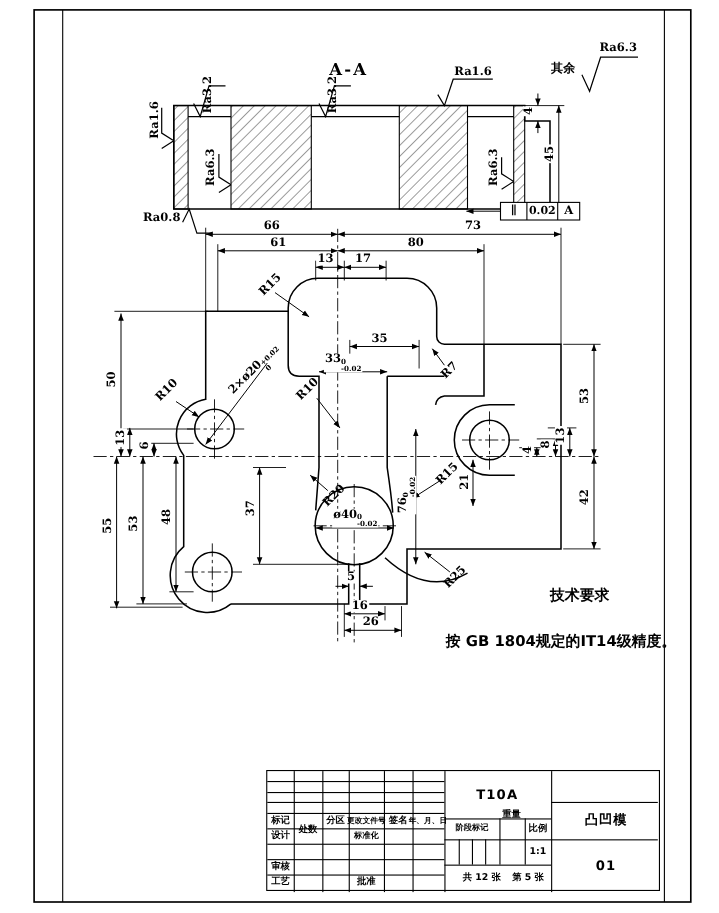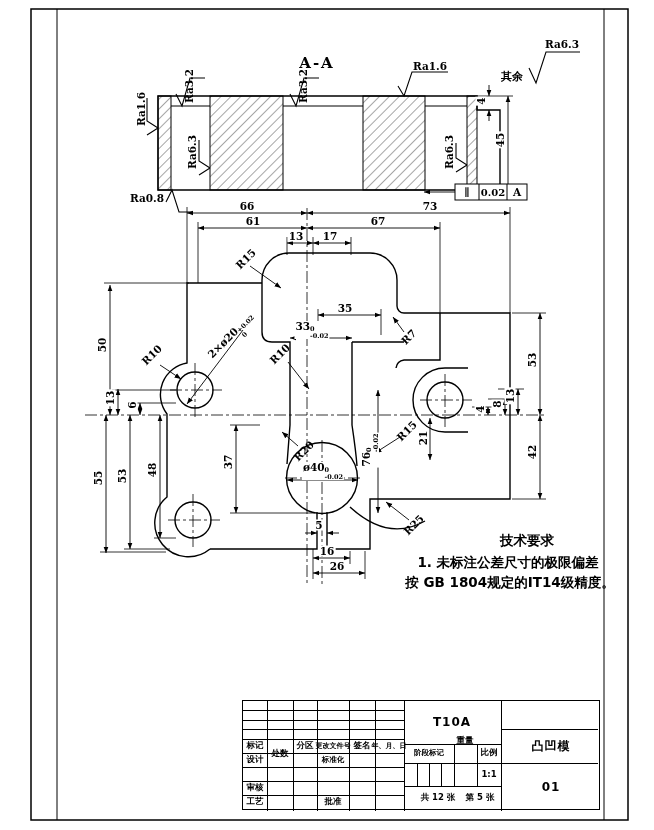--- a/index.html
+++ b/index.html
@@ -4,21 +4,21 @@
 <style>
   html,body{margin:0;padding:0;background:#fff;}
   .page{position:relative;width:654px;height:830px;background:#fff;overflow:hidden;
         font-family:"DejaVu Sans",sans-serif;color:#000;}
   .page svg{position:absolute;left:0;top:0;}
   .lbl{position:absolute;white-space:nowrap;transform:translate(-50%,-50%);
        font:700 10.5px "DejaVu Serif",serif;background:#fff;padding:0 1px;line-height:11px;}
   .v{transform:translate(-50%,-50%) rotate(-90deg);}
   .d45{transform:translate(-50%,-50%) rotate(-45deg);background:transparent;}
   .ra{background:transparent;}
-  .cjk{font-family:Liberation Sans, sans-serif;background:transparent;margin-top:12px;}
+  .cjk{font-family:Liberation Mono, monospace;background:transparent;}
   .big{font:700 15px "DejaVu Serif",serif;letter-spacing:2px;}
   .stk{display:inline-flex;flex-direction:column;font-size:6.5px;line-height:6.5px;
        vertical-align:-1px;font-weight:700;}
   .stk i{font-style:normal;}
   .redtitle{position:absolute;left:36px;top:28px;font:700 28px "DejaVu Sans",sans-serif;
             color:#e60000;letter-spacing:12px;white-space:nowrap;}
   .tech{position:absolute;white-space:nowrap;font:700 13.5px "DejaVu Sans",sans-serif;
         transform:translate(-50%,-50%);}
   .tb{position:absolute;left:242px;top:700px;width:358px;height:110px;
       border:1.5px solid #000;box-sizing:border-box;}
@@ -162,21 +162,21 @@
 
   <span class="lbl v" style="left:481px;top:101px">4</span>
   <span class="lbl v" style="left:500px;top:140px">45</span>
   <span class="lbl" style="left:467px;top:192px;background:transparent">∥</span>
   <span class="lbl" style="left:493px;top:192px;background:transparent;font-size:10px">0.02</span>
   <span class="lbl" style="left:517px;top:192px;background:transparent">A</span>
 
   <span class="lbl" style="left:247px;top:206px">66</span>
   <span class="lbl" style="left:430px;top:206px">73</span>
   <span class="lbl" style="left:253px;top:221px">61</span>
-  <span class="lbl" style="left:378px;top:221px">67</span>
+  <span class="lbl" style="left:378px;top:221px">80</span>
   <span class="lbl" style="left:296px;top:236px">13</span>
   <span class="lbl" style="left:330px;top:236px">17</span>
 
   <span class="lbl v" style="left:102px;top:345px">50</span>
   <span class="lbl v" style="left:110px;top:398px">13</span>
   <span class="lbl v" style="left:132px;top:405px">6</span>
   <span class="lbl v" style="left:98px;top:478px">55</span>
   <span class="lbl v" style="left:122px;top:476px">53</span>
   <span class="lbl v" style="left:152px;top:470px">48</span>
   <span class="lbl v" style="left:228px;top:462px">37</span>
@@ -212,21 +212,20 @@
   <span class="lbl" style="left:327px;top:551px">16</span>
   <span class="lbl" style="left:337px;top:566px">26</span>
 
   <span class="lbl v" style="left:532px;top:360px">53</span>
   <span class="lbl v" style="left:510px;top:396px">13</span>
   <span class="lbl v" style="left:497px;top:404px">8</span>
   <span class="lbl v" style="left:480px;top:409px">4</span>
   <span class="lbl v" style="left:532px;top:452px">42</span>
 
   <span class="tech" style="left:527px;top:541px">技术要求</span>
-  <span class="tech" style="left:508px;top:563px">1. 未标注公差尺寸的极限偏差</span>
   <span class="tech" style="left:510px;top:583px">按 GB 1804规定的IT14级精度。</span>
 
   <div class="tb">
     <div class="vl" style="left:24px;top:0;height:110px"></div>
     <div class="vl" style="left:50px;top:0;height:110px"></div>
     <div class="vl" style="left:74px;top:0;height:110px"></div>
     <div class="vl" style="left:106px;top:0;height:110px"></div>
     <div class="vl" style="left:132px;top:0;height:110px"></div>
     <div class="vl" style="left:161px;top:0;height:110px"></div>
     <div class="vl" style="left:258px;top:0;height:110px"></div>

